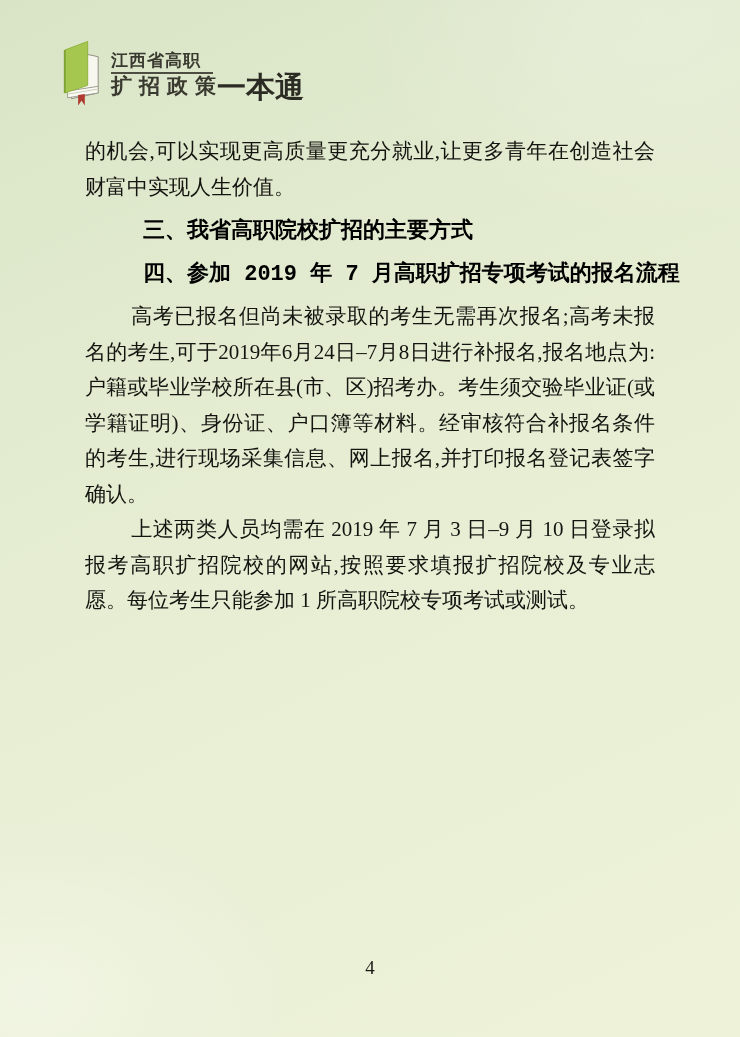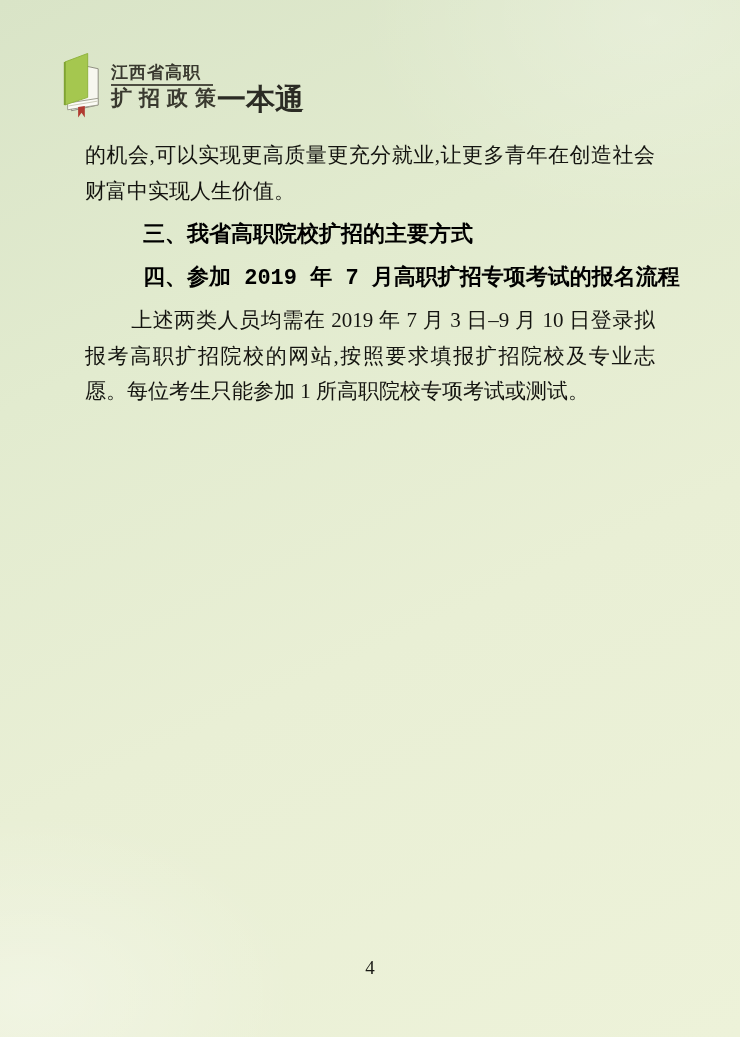--- a/index.html
+++ b/index.html
@@ -17,21 +17,21 @@
       radial-gradient(ellipse 420px 300px at 88% 2%, rgba(255,255,255,0.22), rgba(255,255,255,0) 70%),
       radial-gradient(ellipse 380px 260px at 4% 96%, rgba(255,255,255,0.30), rgba(255,255,255,0) 70%),
       linear-gradient(155deg, #d9e4c7 0%, #e2ebcf 30%, #e9efd5 60%, #edf2d9 100%);
     color: #151511;
   }
 
   
   .header {
     display: flex;
     align-items: flex-start;
-    padding: 50px 0 0 60px;
+    padding: 38px 0 0 60px;
     height: 72px;
   }
   .logo { display: flex; align-items: flex-start; }
   .book-icon { width: 42px; height: 68px; display: block; }
   .wordmark {
     margin-left: 9px;
     margin-top: 13px;
     font-family: "Liberation Sans", "DejaVu Sans", sans-serif;
     font-weight: bold;
     color: #39392f;
@@ -58,21 +58,21 @@
     margin: 30px 0 0 4px;
     font-family: "Liberation Sans", "DejaVu Sans", sans-serif;
     font-weight: bold;
     font-size: 29px;
     color: #2b2b24;
     white-space: nowrap;
   }
 
   
   .main {
-    margin: 16px 85px 0 85px; 
+    margin: 24px 85px 0 85px; 
   }
   .para {
     margin: 0;
     font-size: 21px;
     line-height: 35.5px;
     text-align: justify;
     color: #141410;
   }
   .para.indent { text-indent: 2.2em; }
   .heading {
@@ -125,20 +125,21 @@
       <div class="wm-suffix">一本通</div>
     </div>
   </header>
 
   <main class="main">
     <p class="para">的机会,可以实现更高质量更充分就业,让更多青年在创造社会财富中实现人生价值。</p>
 
     <h2 class="heading">三、我省高职院校扩招的主要方式</h2>
 
     <h2 class="heading">四、参加 2019 年 7 月高职扩招专项考试的报名流程</h2>
+    <p class="para indent">高考已报名但尚未被录取的考生无需再次报名;高考未报名的考生,可于2019年6月24日–7月8日进行补报名,报名地点为:户籍或毕业学校所在县(市、区)招考办。考生须交验毕业证(或学籍证明)、身份证、户口簿等材料。经审核符合补报名条件的考生,进行现场采集信息、网上报名,并打印报名登记表签字确认。</p>
     <p class="para indent">上述两类人员均需在 2019 年 7 月 3 日–9 月 10 日登录拟报考高职扩招院校的网站,按照要求填报扩招院校及专业志愿。每位考生只能参加 1 所高职院校专项考试或测试。</p>
   </main>
 
   <footer class="footer">
     <span>4</span>
   </footer>
 
 </div>
 
 </body></html>

